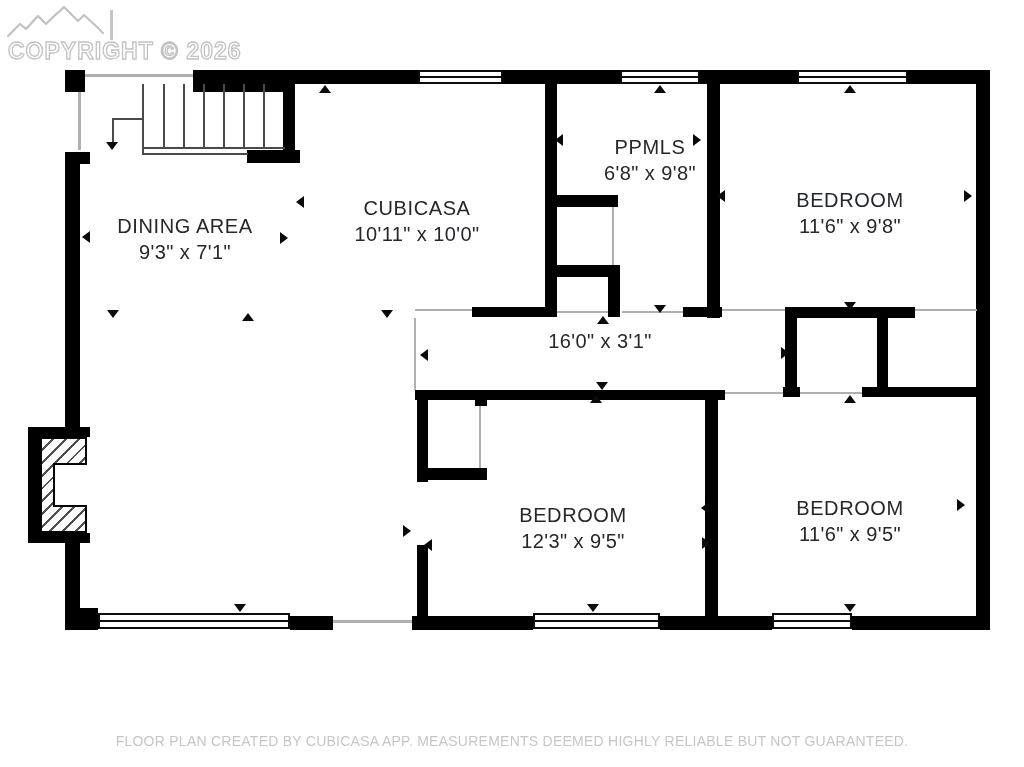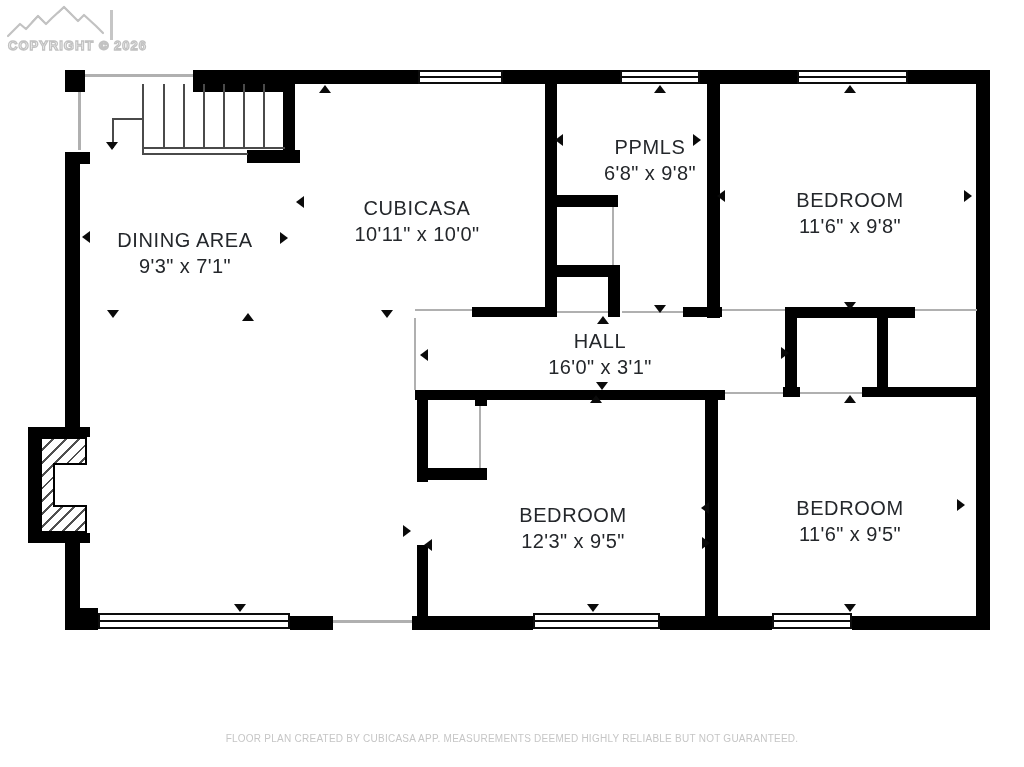--- a/index.html
+++ b/index.html
@@ -14,58 +14,57 @@
   .room-label{position:absolute;text-align:center;color:#24272b;}
   .room-name{font-size:20px;line-height:26px;letter-spacing:0.6px;}
   .room-dims{font-size:20px;line-height:26px;letter-spacing:0.4px;}
   .fp-hatch{position:absolute;background:#ffffff;border:2px solid #000;box-sizing:border-box;
     background-image:repeating-linear-gradient(135deg,transparent 0 7px,#4f4f4f 7px 9px);}
   .firebox{position:absolute;background:#ffffff;border:2px solid #000;border-right:none;box-sizing:border-box;}
   .wm{position:absolute;left:6px;top:4px;width:320px;}
   .wm-text{font-weight:700;color:#ffffff;-webkit-text-stroke:1.3px #c2c2c2;}
   @supports not (-webkit-text-stroke:1px black){.wm-text{color:#cfcfcf;}}
   .wm-brand{position:absolute;left:112px;top:6px;font-size:29px;letter-spacing:2px;}
-  .wm-copy{position:absolute;left:2px;top:34px;font-size:13px;letter-spacing:1px;white-space:nowrap;}
+  .wm-copy{position:absolute;left:2px;top:34px;font-size:23px;letter-spacing:1px;white-space:nowrap;}
   .wm-bar{position:absolute;left:104px;top:6px;width:3px;height:30px;background:#c6c6c6;}
   .footer{position:absolute;left:0;top:733px;width:1024px;text-align:center;
-          font-size:10px;letter-spacing:0.25px;color:#c6c6c6;}
+          font-size:14px;letter-spacing:0.25px;color:#c6c6c6;}
 </style>
 </head>
 <body>
 
 <div id="canvas">
 
   <div class="wm">
     <svg width="100" height="34" viewBox="0 0 100 34">
       <polyline points="2,32 14,20 20,25 32,12 40,20 46,14 58,3 72,17 78,11 90,22 97,29" fill="#ffffff" stroke="#c2c2c2" stroke-width="2.2" stroke-linejoin="round" stroke-linecap="round"></polyline>
       <polyline points="26,18 32,12 38,18" fill="none" stroke="#c2c2c2" stroke-width="1.6"></polyline>
       <polyline points="52,9 58,3 66,11" fill="none" stroke="#c2c2c2" stroke-width="1.6"></polyline>
     </svg>
     <div class="wm-bar"></div>
     <div class="wm-text wm-copy">COPYRIGHT © 2026</div>
   </div>
 
-  <div class="room-label" style="left:85px;top:227px;width:200px;">
+  <div class="room-label" style="left:85px;top:213px;width:200px;">
     <div class="room-name">DINING AREA</div>
     <div class="room-dims">9'3" x 7'1"</div>
   </div>
   <div class="room-label" style="left:317px;top:195px;width:200px;">
     <div class="room-name">CUBICASA</div>
     <div class="room-dims">10'11" x 10'0"</div>
   </div>
   <div class="room-label" style="left:550px;top:134px;width:200px;">
     <div class="room-name">PPMLS</div>
     <div class="room-dims">6'8" x 9'8"</div>
   </div>
   <div class="room-label" style="left:750px;top:187px;width:200px;">
     <div class="room-name">BEDROOM</div>
     <div class="room-dims">11'6" x 9'8"</div>
   </div>
   <div class="room-label" style="left:500px;top:328px;width:200px;">
-    <div class="room-name">HALL</div>
     <div class="room-dims">16'0" x 3'1"</div>
   </div>
   <div class="room-label" style="left:473px;top:502px;width:200px;">
     <div class="room-name">BEDROOM</div>
     <div class="room-dims">12'3" x 9'5"</div>
   </div>
   <div class="room-label" style="left:750px;top:495px;width:200px;">
     <div class="room-name">BEDROOM</div>
     <div class="room-dims">11'6" x 9'5"</div>
   </div>

